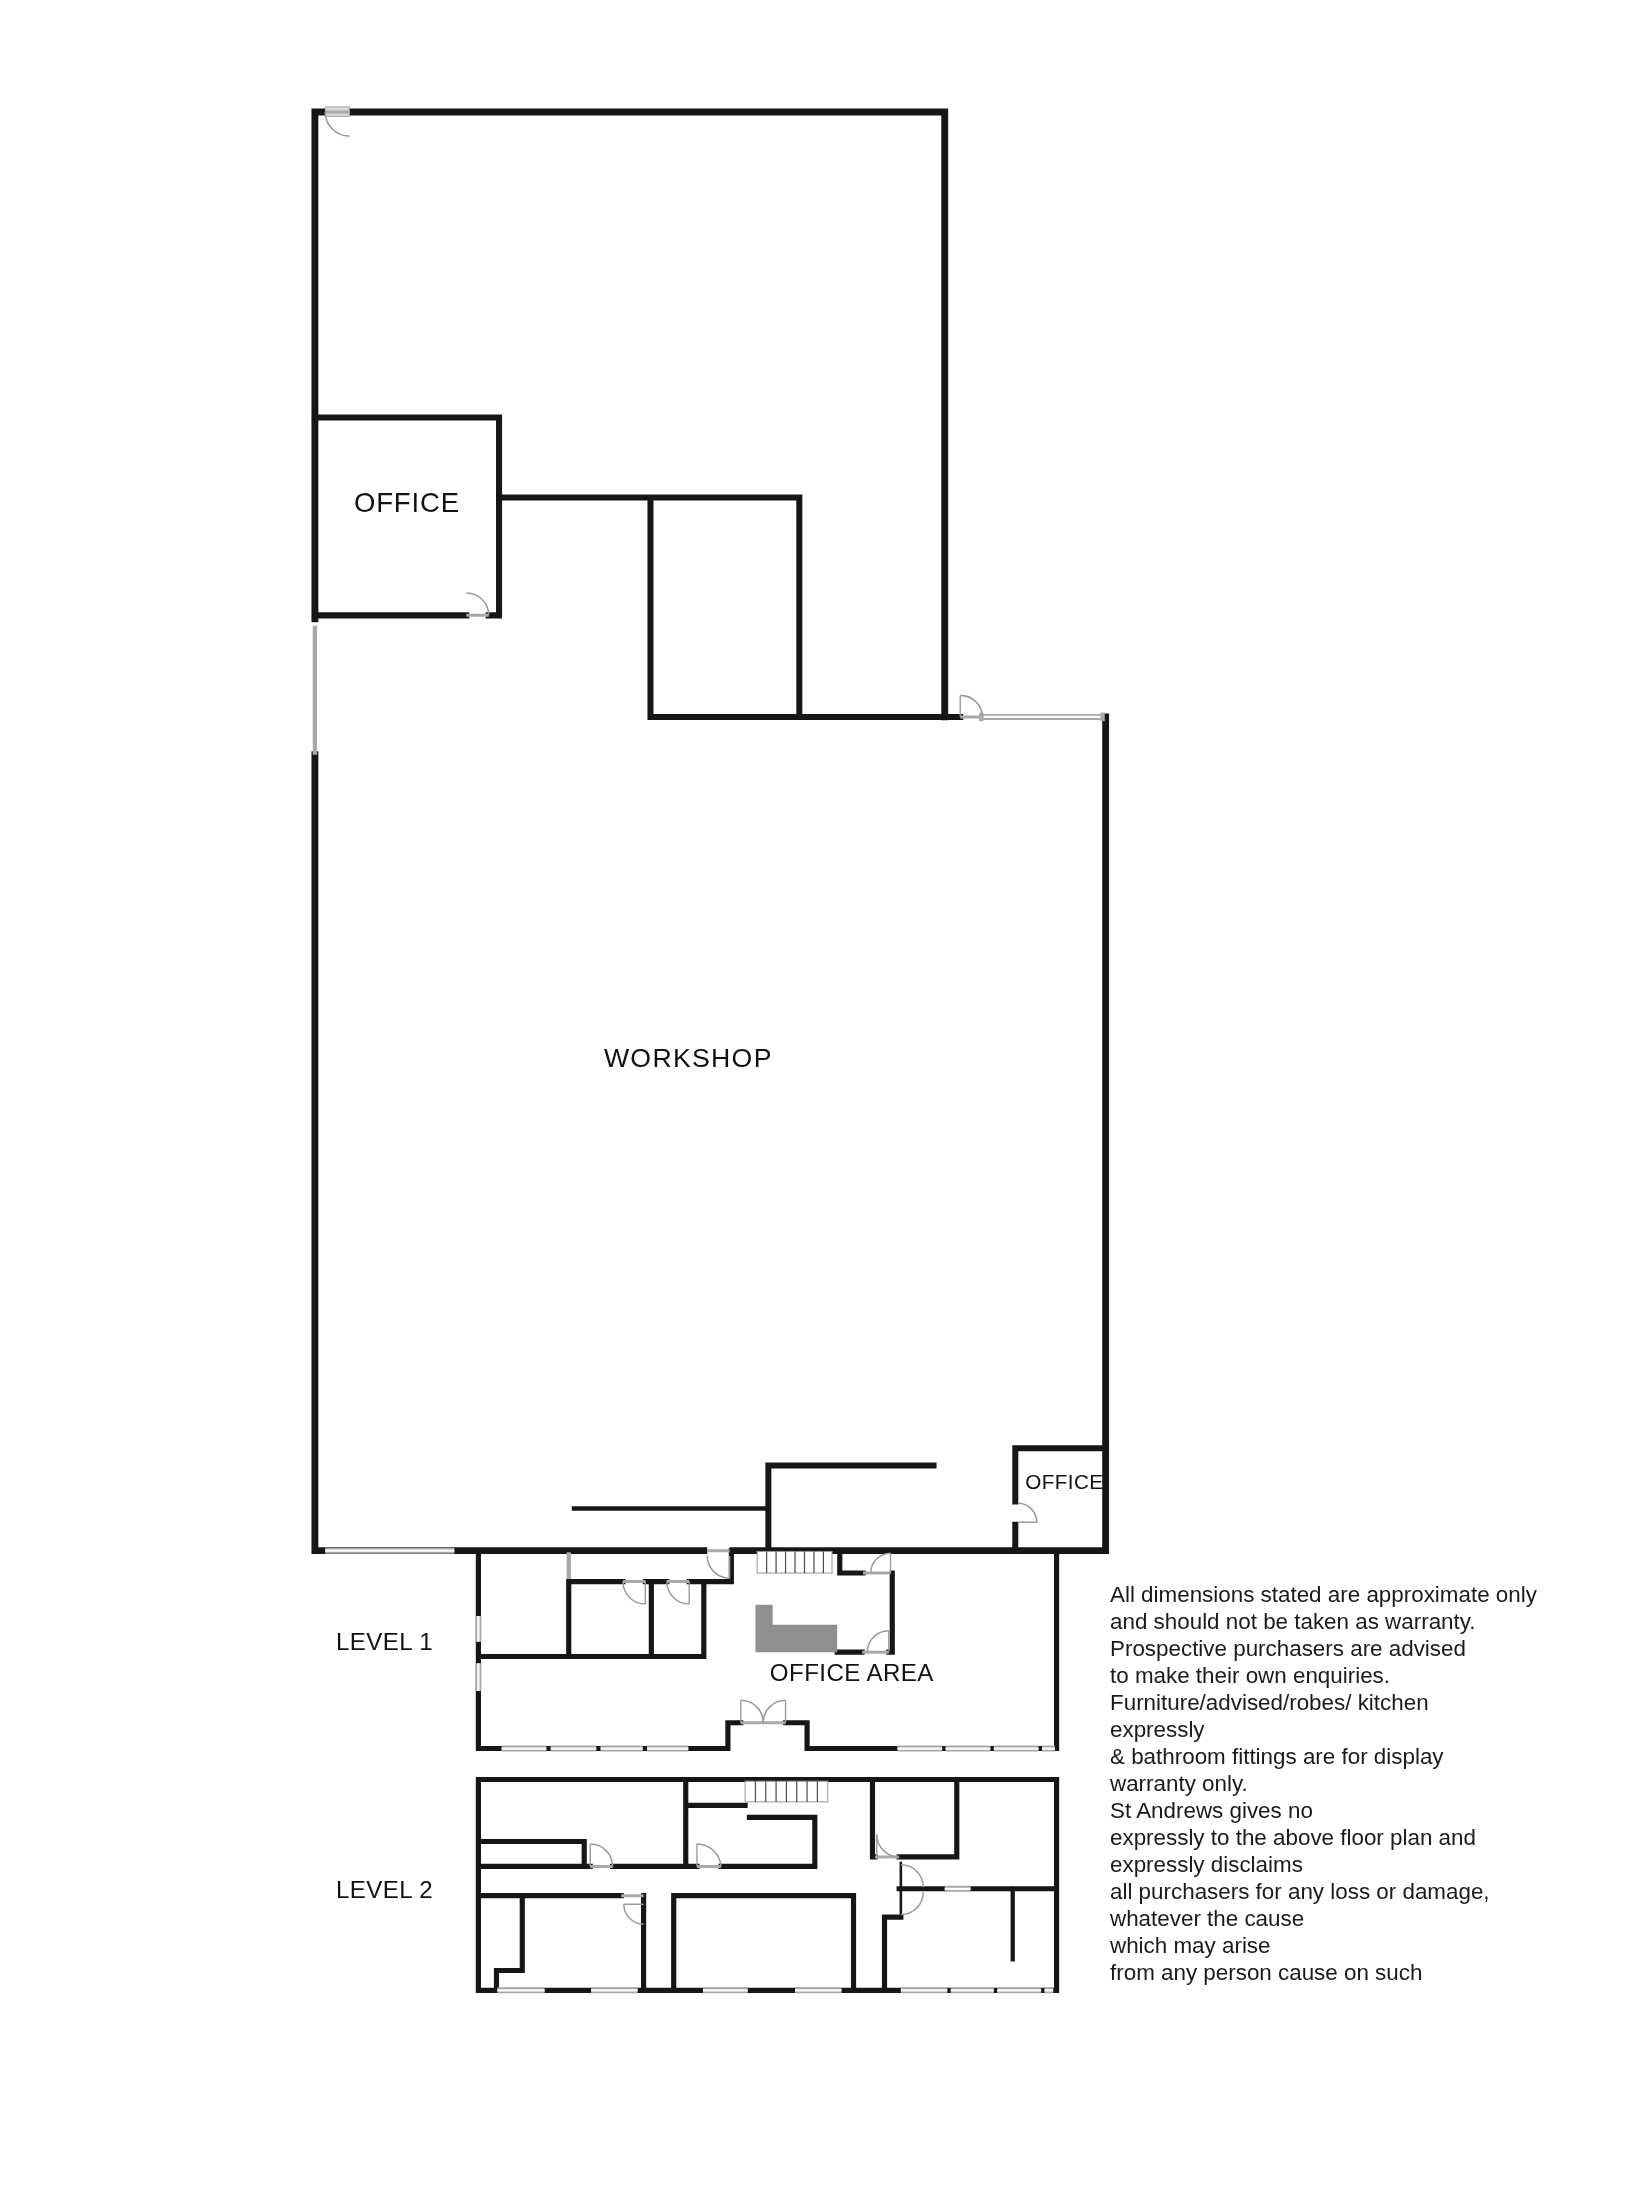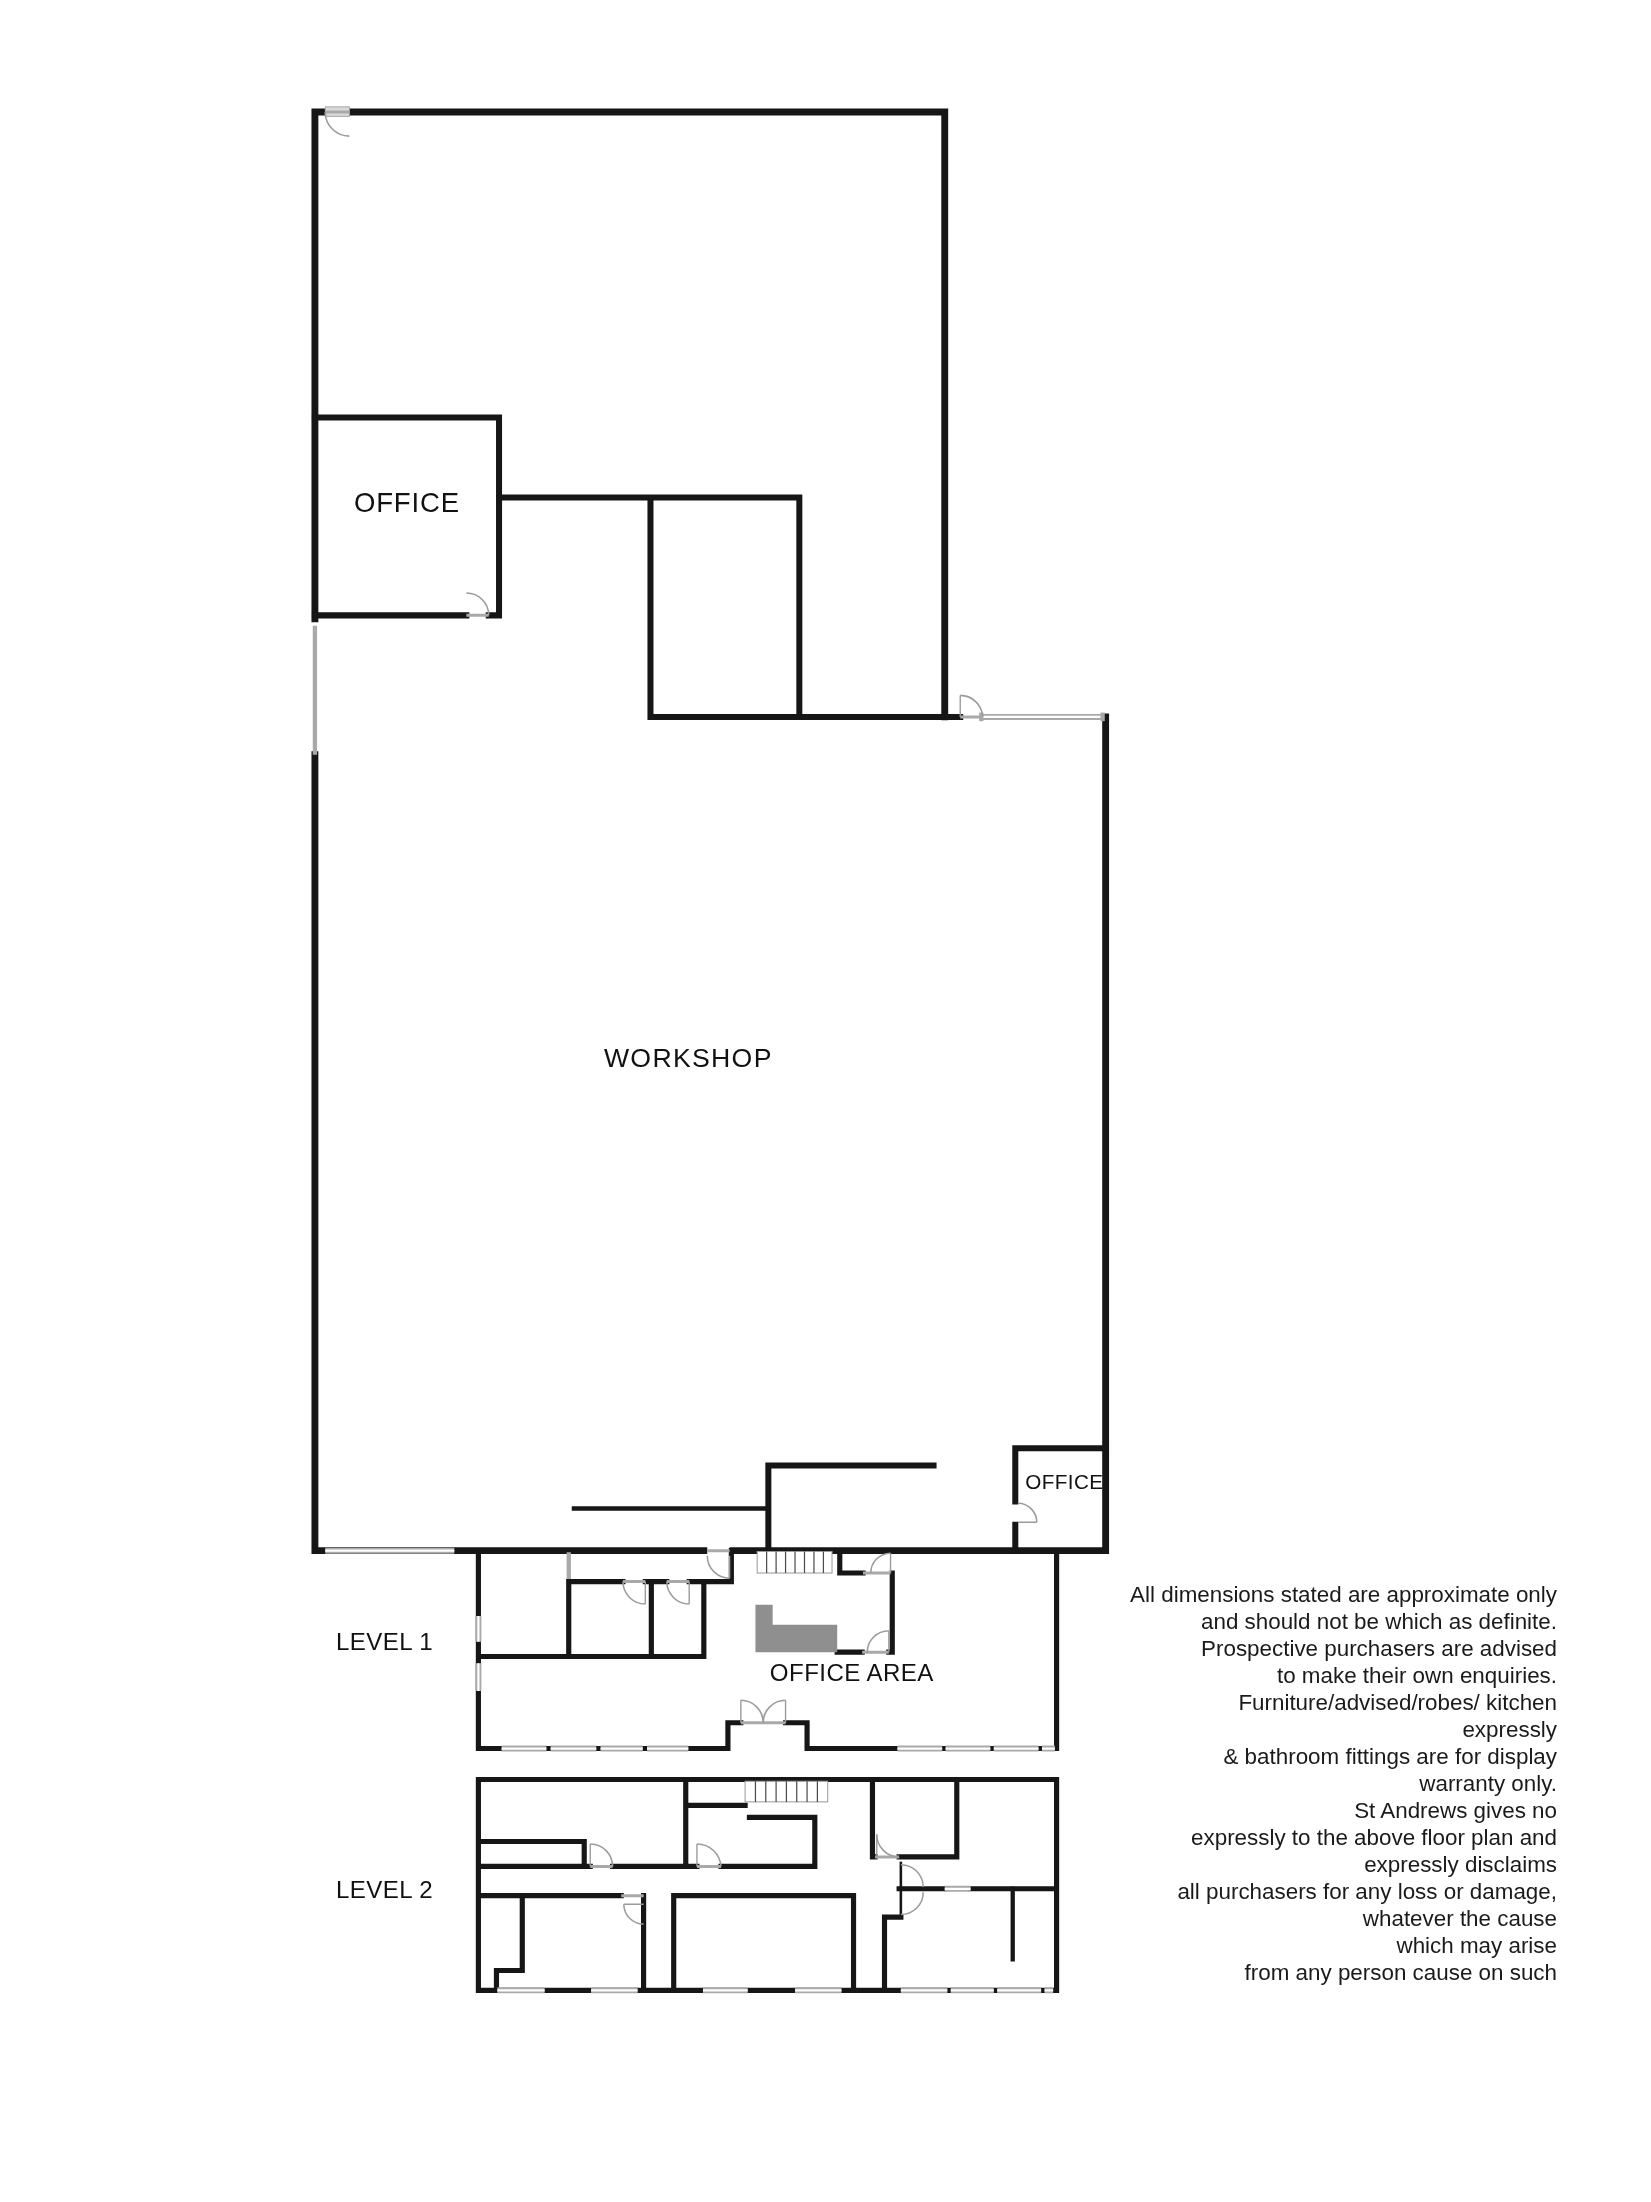--- a/index.html
+++ b/index.html
@@ -34,21 +34,21 @@
   text{fill:var(--c-label,#111111);}
   .lbl-big{font-size:32px;letter-spacing:1px;}
   .lbl-ws{font-size:31px;letter-spacing:1.5px;}
   .lbl-mid{font-size:28px;letter-spacing:0.5px;}
   .lbl-level{font-size:28px;letter-spacing:0.5px;}
   .lbl-small{font-size:24px;letter-spacing:0.5px;}
 
   .disclaimer{
     position:absolute;
     left:1110px;top:1581px;width:447px;
-    text-align:right;
+    text-align:left;
     font-size:22.4px;line-height:27px;
     color:var(--c-disclaimer,#1a1a1a);
   }
   .dline{white-space:nowrap;}
 </style>
 </head>
 <body>
 
 <div class="canvas">
 
@@ -161,21 +161,21 @@
       <text class="lbl-big" x="473" y="595" text-anchor="middle">OFFICE</text>
       <text class="lbl-small" x="1237" y="1730" text-anchor="middle">OFFICE</text>
       <text class="lbl-mid" x="990" y="1954" text-anchor="middle">OFFICE AREA</text>
       <text class="lbl-level" x="447" y="1917" text-anchor="middle">LEVEL 1</text>
       <text class="lbl-level" x="447" y="2206" text-anchor="middle">LEVEL 2</text>
     </g>
   </svg>
 
   <div class="disclaimer">
     <div class="dline">All dimensions stated are approximate only</div>
-    <div class="dline">and should not be which as definite.</div>
+    <div class="dline">and should not be taken as warranty.</div>
     <div class="dline">Prospective purchasers are advised</div>
     <div class="dline">to make their own enquiries.</div>
     <div class="dline">Furniture/advised/robes/ kitchen</div>
     <div class="dline">expressly</div>
     <div class="dline">&amp; bathroom fittings are for display</div>
     <div class="dline">warranty only.</div>
     <div class="dline">St Andrews gives no</div>
     <div class="dline">expressly to the above floor plan and</div>
     <div class="dline">expressly disclaims</div>
     <div class="dline">all purchasers for any loss or damage,</div>

